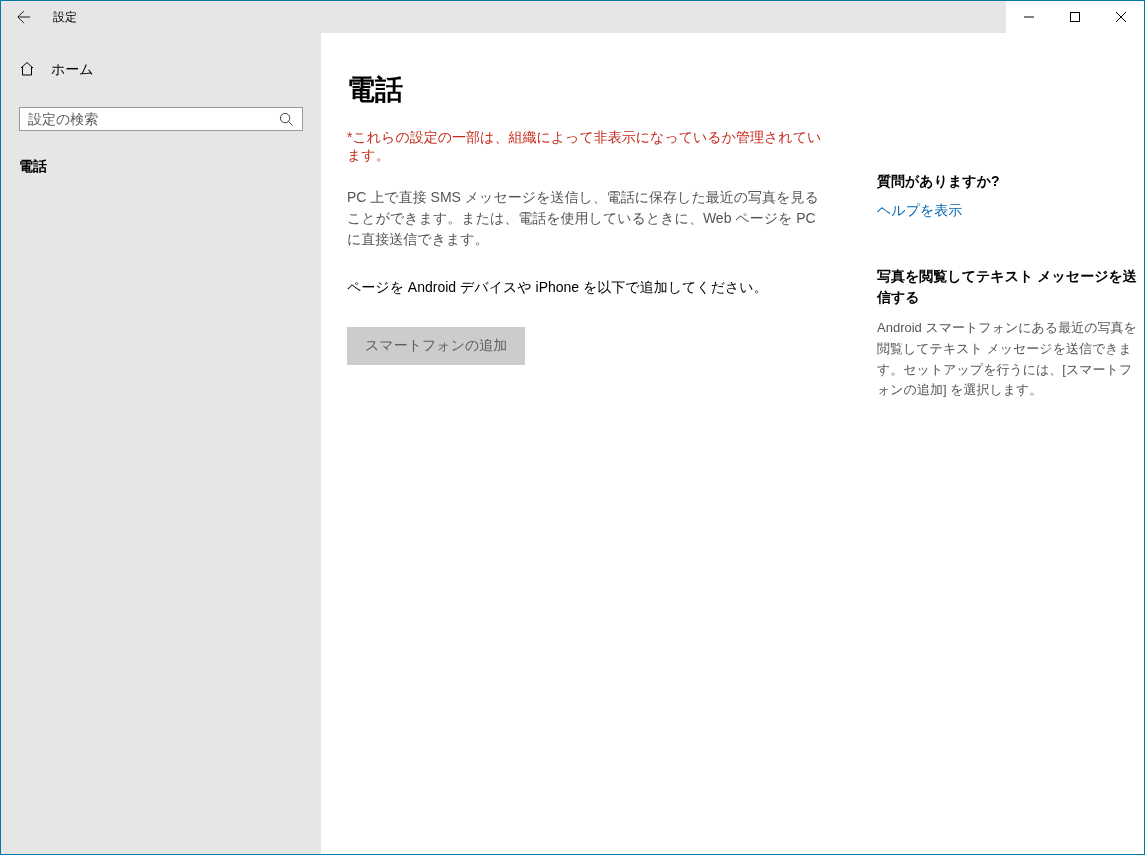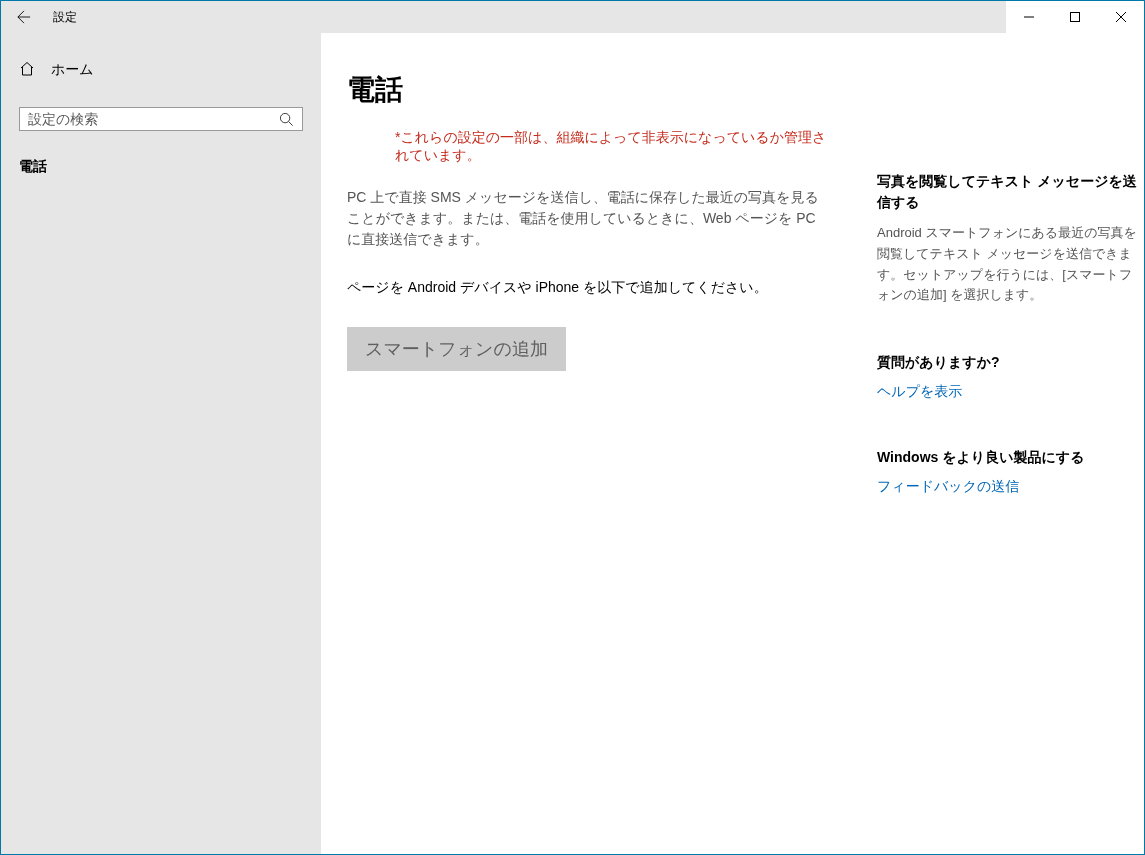--- a/index.html
+++ b/index.html
@@ -129,39 +129,38 @@
   .page-title {
     font-size: 28px;
     font-weight: 600;
     color: #000;
     margin-bottom: 20px;
   }
   .policy-note {
     font-size: 14px;
     color: #c42b1c;
     margin-bottom: 22px;
-    margin-left: 48px;
   }
   .desc-text {
     font-size: 14px;
     color: #555555;
     line-height: 1.5;
     margin-bottom: 29px;
   }
   .instr-text {
     font-size: 14px;
     color: #000;
     margin-bottom: 30px;
   }
   .add-phone-btn {
     display: inline-block;
     padding: 10px 18px;
     background: #cccccc;
     color: #5f5f5f;
-    font-size: 18px;
+    font-size: 14px;
     border: none;
     font-family: inherit;
   }
   .side-col {
     width: 260px;
     margin-left: 50px;
     padding-top: 100px;
   }
   .side-block { margin-bottom: 46px; }
   .side-heading {
@@ -244,30 +243,26 @@
       <div class="main-col">
         <h1 class="page-title">電話</h1>
         <div class="policy-note">*これらの設定の一部は、組織によって非表示になっているか管理されています。</div>
         <div class="desc-text">PC 上で直接 SMS メッセージを送信し、電話に保存した最近の写真を見ることができます。または、電話を使用しているときに、Web ページを PC に直接送信できます。</div>
         <div class="instr-text">ページを Android デバイスや iPhone を以下で追加してください。</div>
         <button class="add-phone-btn" disabled="">スマートフォンの追加</button>
       </div>
 
       <div class="side-col">
         <div class="side-block">
-          <div class="side-heading">写真を閲覧してテキスト メッセージを送信する</div>
-          <div class="side-text">Android スマートフォンにある最近の写真を閲覧してテキスト メッセージを送信できます。セットアップを行うには、[スマートフォンの追加] を選択します。</div>
-        </div>
-        <div class="side-block">
           <div class="side-heading">質問がありますか?</div>
           <div class="side-link">ヘルプを表示</div>
         </div>
         <div class="side-block">
-          <div class="side-heading">Windows をより良い製品にする</div>
-          <div class="side-link">フィードバックの送信</div>
+          <div class="side-heading">写真を閲覧してテキスト メッセージを送信する</div>
+          <div class="side-text">Android スマートフォンにある最近の写真を閲覧してテキスト メッセージを送信できます。セットアップを行うには、[スマートフォンの追加] を選択します。</div>
         </div>
       </div>
 
     </div>
 
   </div>
 
 </div>
 
 </body></html>

